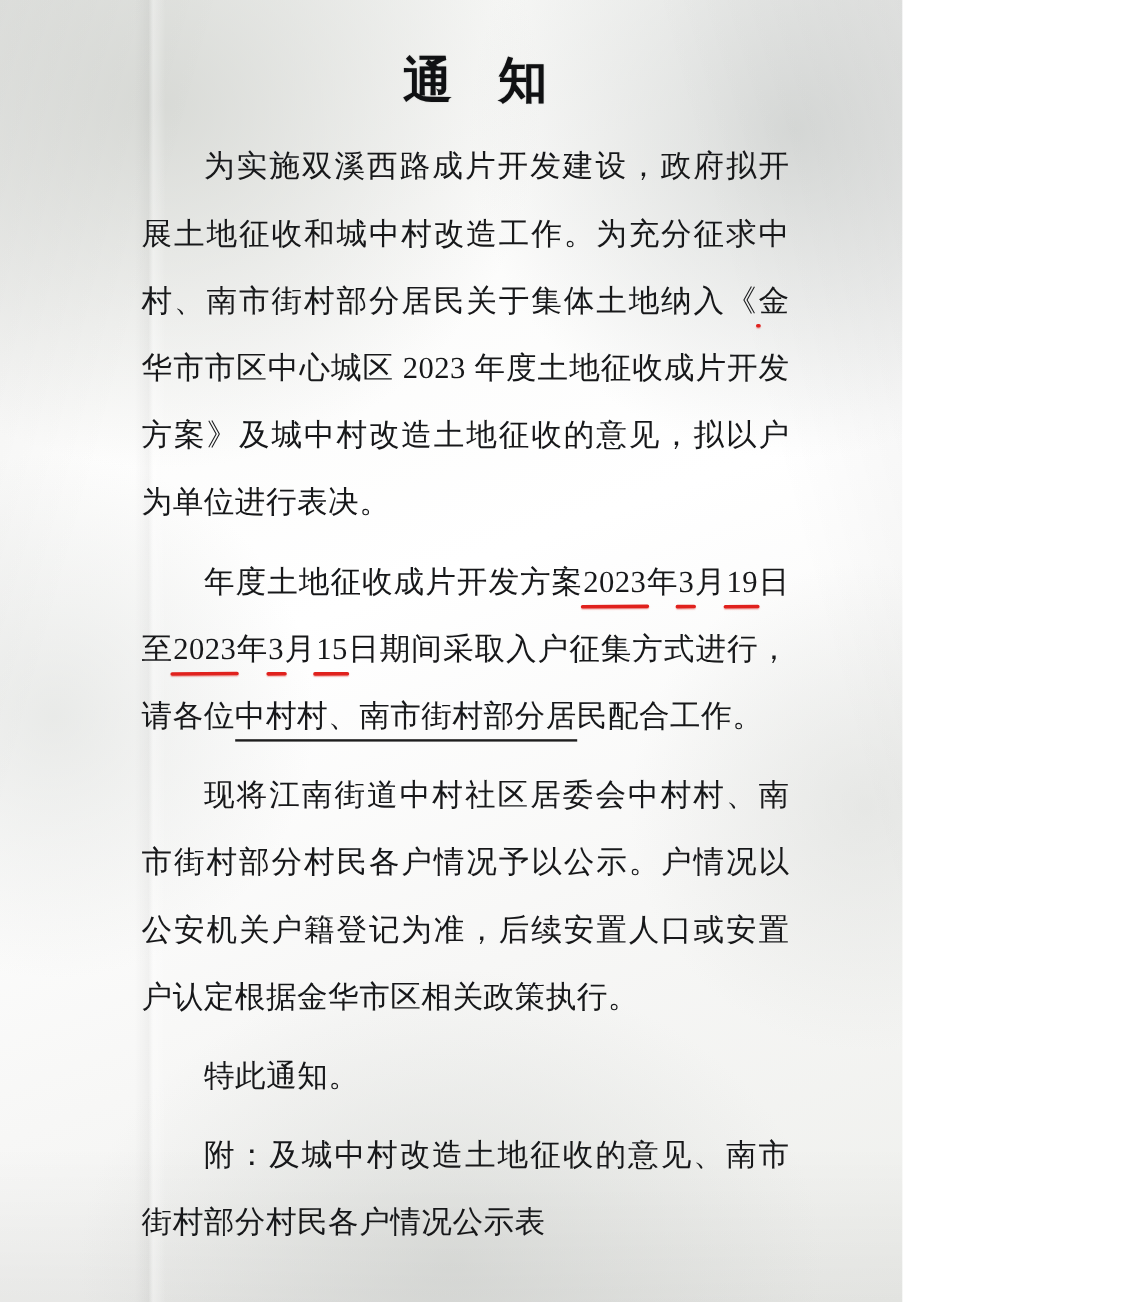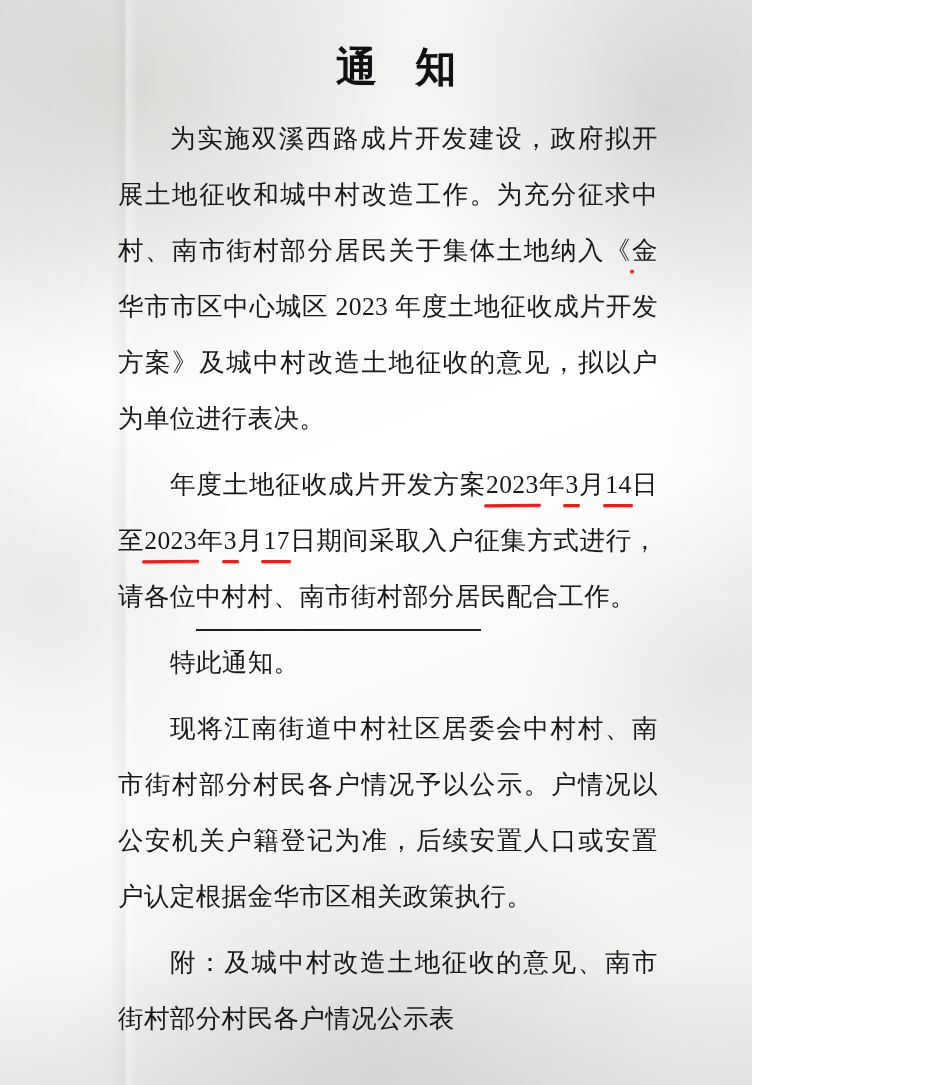--- a/index.html
+++ b/index.html
@@ -81,21 +81,21 @@
     font-size: 25.5px;
     line-height: 56px;
     letter-spacing: 0.4px;
     margin: 16px 16px 0 0;
     text-indent: 52px;
     text-align: justify;
     color: #17181a;
   }
   p.para.tight { margin-top: 10px; }
 
-  .u { border-bottom: 2px solid #1e1e1e; padding-bottom: 18px; }
+  .u { border-bottom: 2px solid #1e1e1e; padding-bottom: 5px; }
 
   
   .red-u {
     position: relative;
     padding-bottom: 1px;
   }
   .red-u::after {
     content: "";
     position: absolute;
     left: -2px;
@@ -128,26 +128,26 @@
   <div class="doc">
 
     <div class="title">通 知</div>
 
 
     <p class="para">
       <span>为实施双溪西路成片开发建设，政府拟开展土地征收和城中村改造工作。为充分征求</span><span class="red-u">中村、南市街村部分</span><span>居民关于集体土地纳入《金华市市区中心城区 2023 年度土地征收成片开发方案》及城中村改造土地征收的意见，拟以户为单位进行表决。</span>
     </p>
 
     <p class="para tight">
-      <span>年度土地征收成片开发方案</span><span class="red-u">2023</span><span>年</span><span class="red-u">3</span><span>月</span><span class="red-u">14</span><span>日至</span><span class="red-u">2023</span><span>年</span><span class="red-u">3</span><span>月</span><span class="red-u">17</span><span>日期间采取入户征集方式进行，请各位</span><span class="u">中村村、南市街村部分居</span><span>民配合工作。</span>
+      <span>年度土地征收成片开发方案</span><span class="red-u">2023</span><span>年</span><span class="red-u">3</span><span>月</span><span class="red-u">19</span><span>日至</span><span class="red-u">2023</span><span>年</span><span class="red-u">3</span><span>月</span><span class="red-u">15</span><span>日期间采取入户征集方式进行，请各位</span><span class="u">中村村、南市街村部分居</span><span>民配合工作。</span>
     </p>
 
+    <p class="para tight">现将江南街道中村社区居委会中村村、南市街村部分村民各户情况予以公示。户情况以公安机关户籍登记为准，后续安置人口或安置户认定根据金华市区相关政策执行。</p>
+
     <p class="para tight">特此通知。</p>
-
-    <p class="para tight">现将江南街道中村社区居委会中村村、南市街村部分村民各户情况予以公示。户情况以公安机关户籍登记为准，后续安置人口或安置户认定根据金华市区相关政策执行。</p>
 
     <p class="para tight">附：及城中村改造土地征收的意见、南市街村部分村民各户情况公示表</p>
 
     <div class="sign">
       <span class="org">江南街道中村社区 居委会</span>
       
     </div>
 
   </div>
 </div>

